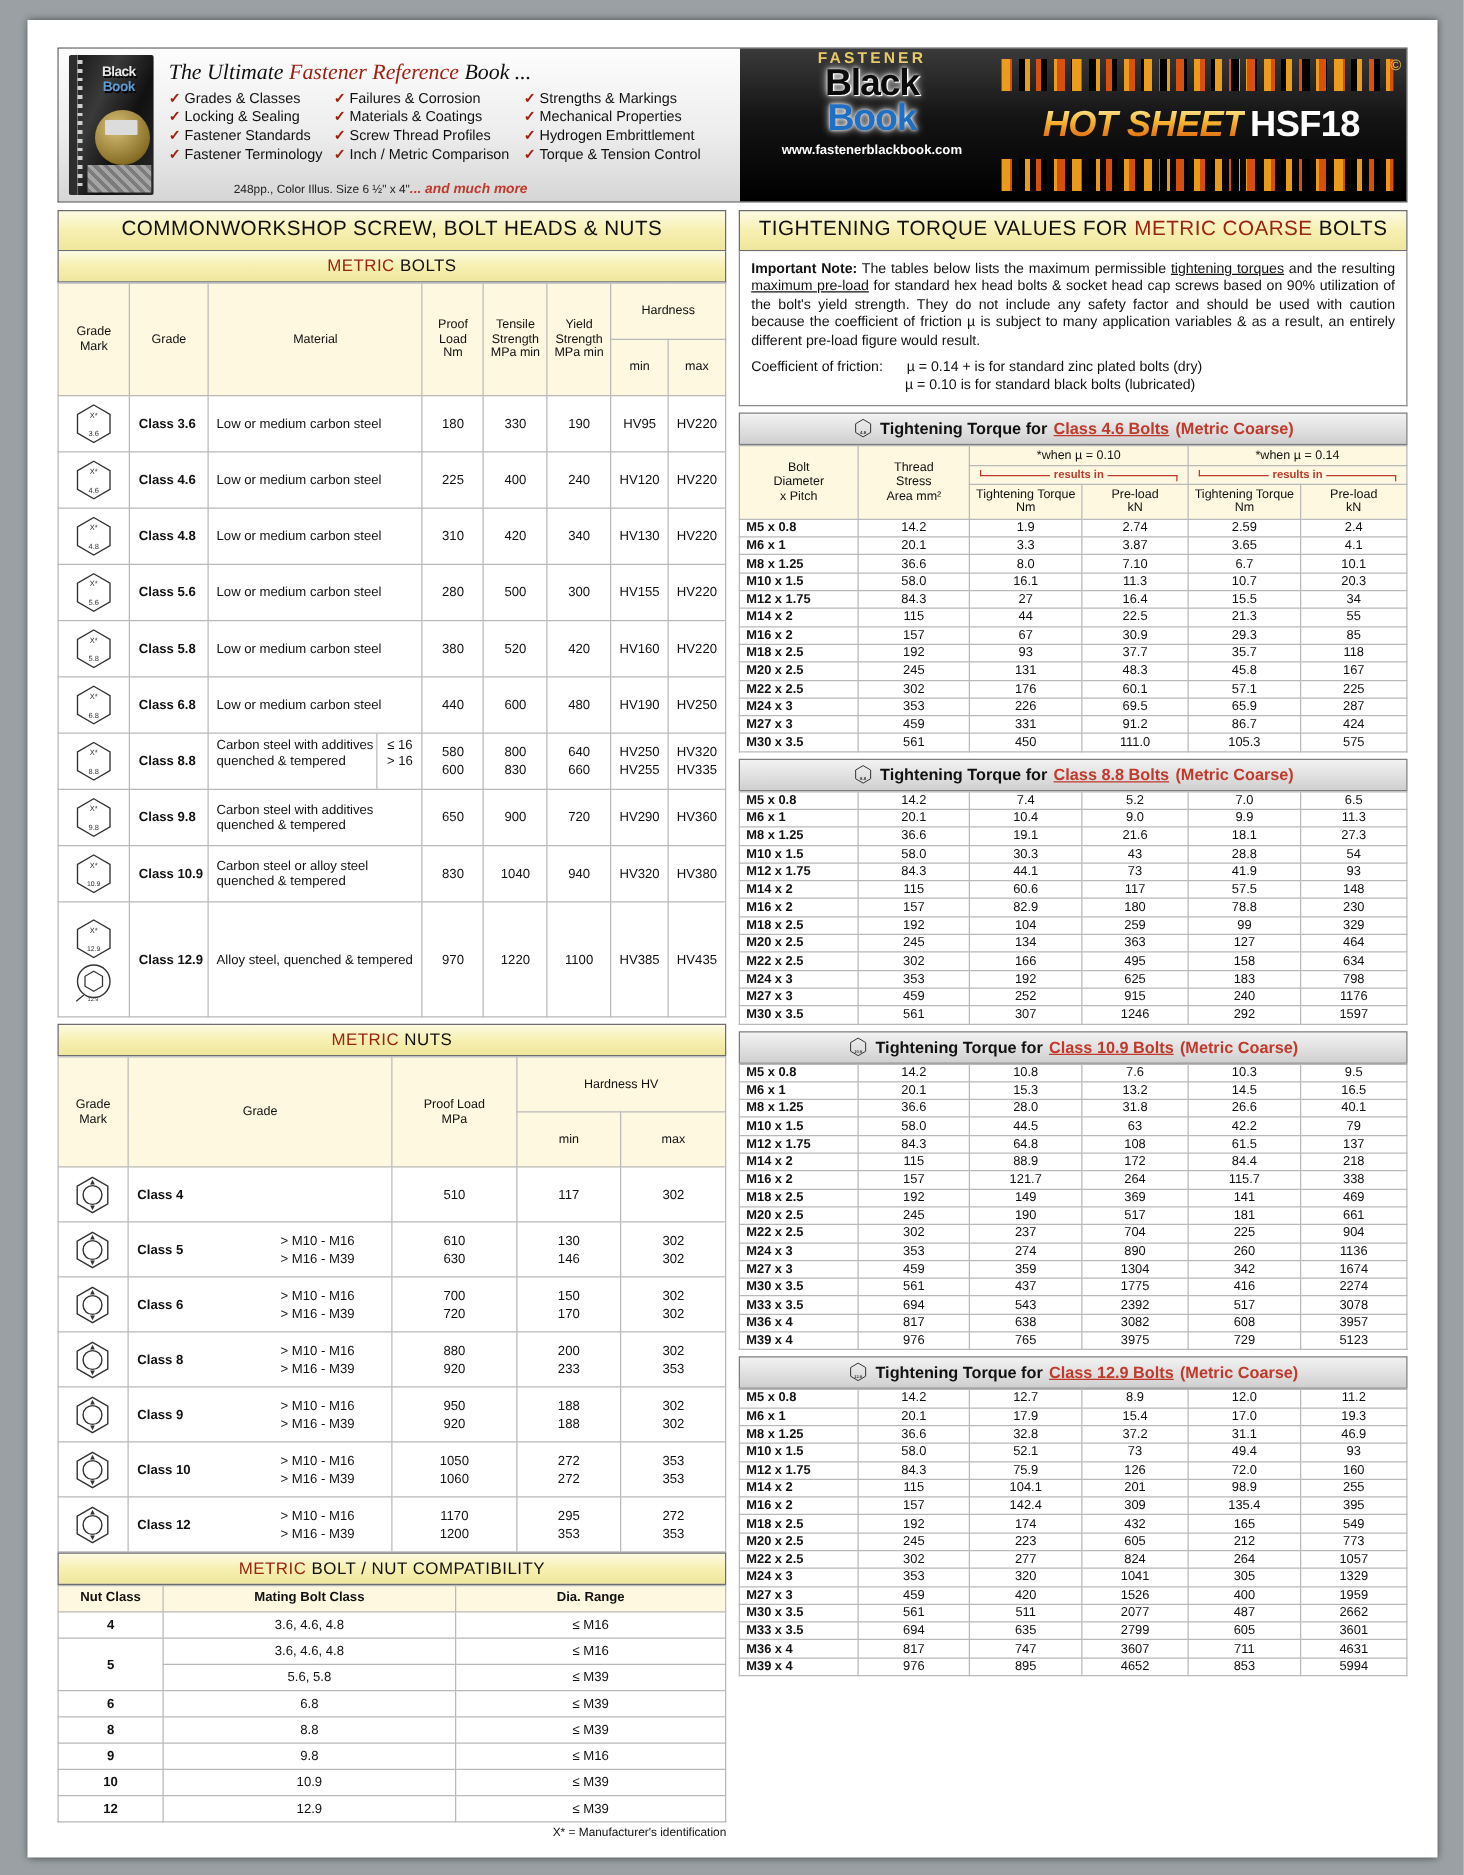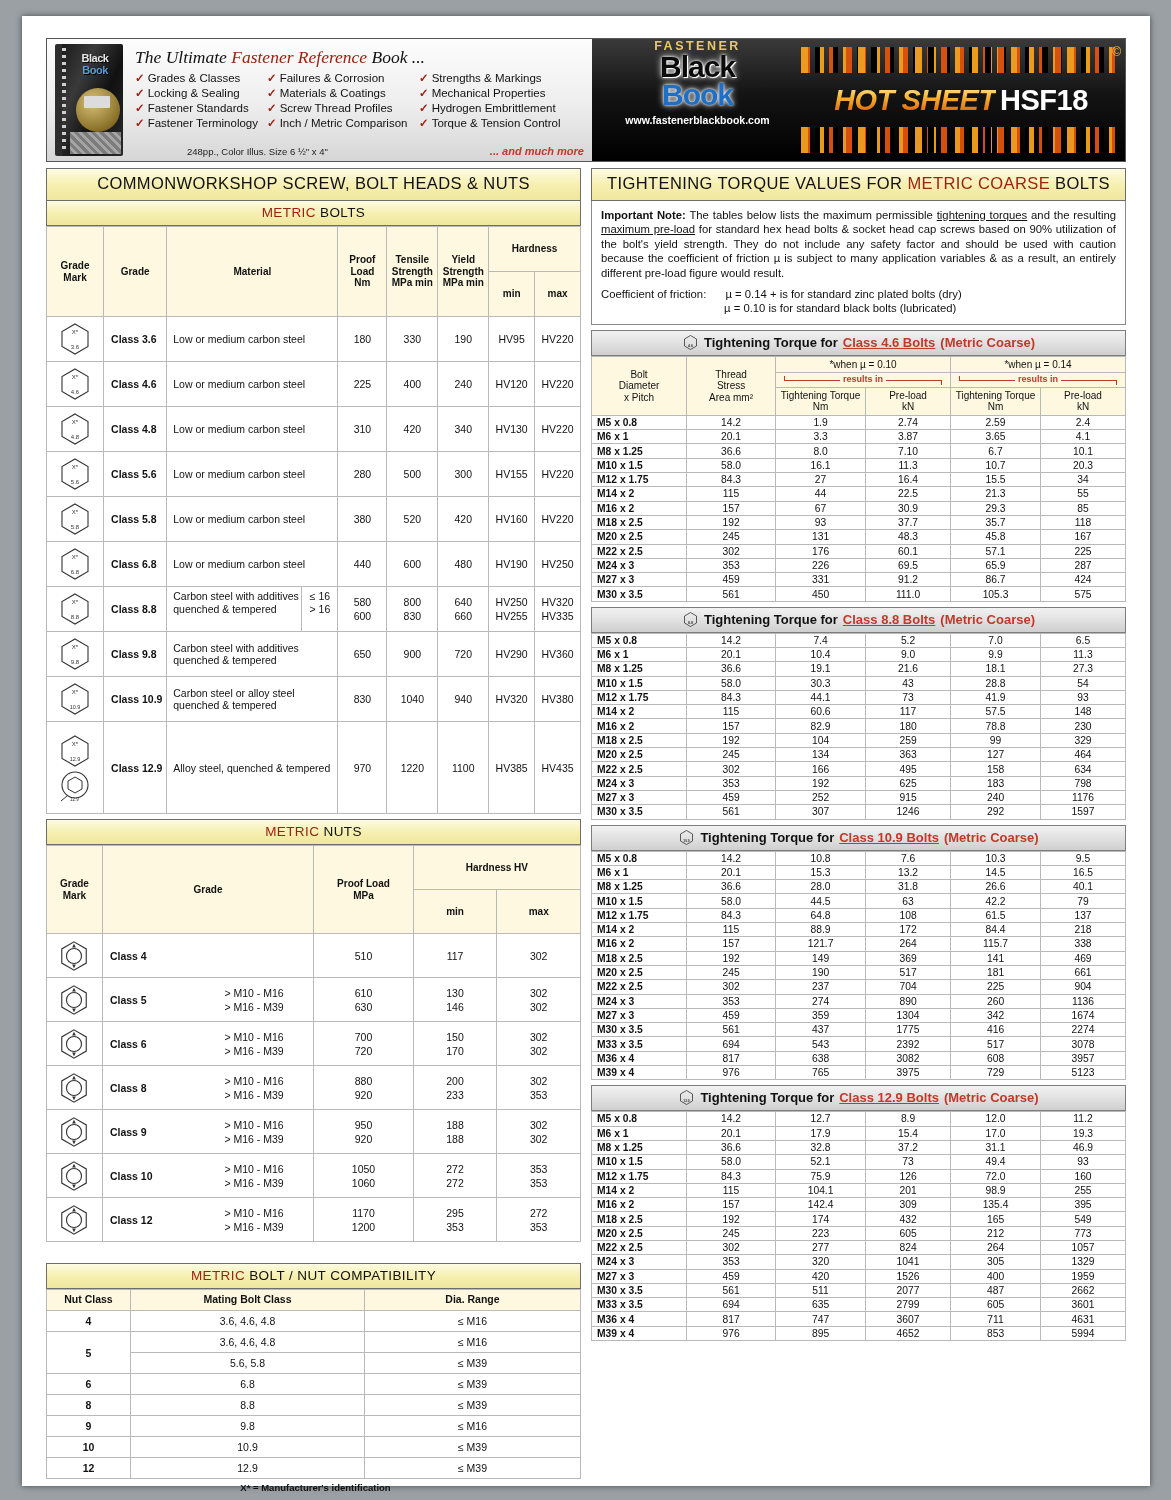--- a/index.html
+++ b/index.html
@@ -44,21 +44,21 @@
      background:#dcdcdc; border-radius:1px; }
   .bookimg .btm { position:absolute; left:8px; bottom:2px; right:2px; height:22px;
      background:repeating-linear-gradient(45deg,#8d8d8d 0 3px,#bdbdbd 3px 6px); opacity:.85; }
   .hdr-txt { flex:1; padding-left:10px; }
   .slogan { font-family:"Liberation Serif", serif; font-style:italic; font-size:17.5px;
      color:#111; margin:4px 0 3px 2px; }
   .slogan .red { color:#a02010; }
   .feat { display:grid; grid-template-columns:132px 152px auto; row-gap:1px; margin-left:2px; }
   .feat .f { font-size:11.5px; color:#111; white-space:nowrap; }
   .feat .f .tick { color:#a02010; font-weight:bold; margin-right:3px; }
-  .hdr-foot { display:flex; justify-content:space-between; align-items:flex-end;
+  .hdr-foot { display:flex; align-items:flex-end;
      margin:15px 4px 0 2px; }
   .hdr-foot .sz { font-size:9.5px; color:#222; margin-left:52px; }
   .hdr-foot .more { font-size:11px; font-weight:bold; color:#c0392b; font-style:italic; }
 
   .hdr-right { flex:1; background:linear-gradient(180deg,#3a3a3a 0%,#141414 45%,#000 100%);
      display:flex; position:relative; }
   .bbk { flex:0 0 205px; text-align:center; padding-left:6px; }
   .bbk .fst { font-size:12.5px; font-weight:bold; color:#e7c96a; letter-spacing:2.5px; }
   .bbk .bl { font-size:30px; font-weight:bold; color:#0b0b0b; line-height:28px;
      letter-spacing:-1px; text-shadow:0 0 7px #fff, 0 0 3px #fff, 1px 1px 0 #fff; }
@@ -89,35 +89,35 @@
     background:linear-gradient(180deg,#fdfbe2 0%,#f6efb0 52%,#efe79d 100%);
     border:1px solid #6d6d6d; text-align:center;
     font-size:16.5px; letter-spacing:.4px; color:#111; padding:5px 0 7px;
     font-family:"Liberation Sans", sans-serif;
   }
   .band .red { color:#9b2313; }
   .band.sm { font-size:13.5px; padding:4px 0 5px; }
 
   table { border-collapse:collapse; width:100%; font-size:10.5px; color:#111; }
   td, th { border:1px solid #b9b9b9; padding:2px 3px; text-align:center; font-weight:normal; }
-  .thead td { background:#fdf8df; font-size:10px; line-height:11.5px; padding:3px 2px;font-weight:bold; }
+  .thead td { background:#fdf8df; font-size:10px; line-height:11.5px; padding:3px 2px; }
   .bolts td { height:45px; }
   .matcell { text-align:left; padding-left:6px; font-size:10.5px; line-height:12px; }
   .gradecell { text-align:left; padding-left:7px; font-weight:bold; font-size:10.5px; }
   .mark { width:56px; }
   .hexwrap { display:flex; flex-direction:column; align-items:center; justify-content:center; }
   svg.hex { display:block; }
 
   .nuts td { height:44px; }
   .nuts .gradecol { text-align:left; padding-left:7px; font-weight:bold; }
   .twoline { line-height:14px; }
 
   .compat td { height:21px; font-size:10.5px; }
   .compat .nc { font-weight:bold; }
-  .note-x { font-size:9.5px; text-align:center; padding:3px 0 2px 4px; color:#111;font-weight:bold; }
+  .note-x { font-size:9.5px; text-align:right; padding:3px 0 2px 4px; color:#111; }
 
   
   .impbox { border:1px solid #8a8a8a; border-top:none; padding:7px 9px 8px; background:#fff;
      font-size:11.3px; line-height:14.4px; color:#111; text-align:justify; }
   .impbox b { font-weight:bold; }
   .impbox u { text-decoration:underline; }
   .cof { margin-top:7px; text-align:left; }
   .cof .r2 { margin-left:123px; }
 
   .tt-band {
@@ -614,21 +614,21 @@
           <td class="twoline" style="white-space:pre-line">1170
 1200</td>
           <td class="twoline" style="white-space:pre-line">295
 353</td>
           <td class="twoline" style="white-space:pre-line">272
 353</td>
         </tr>
       </tbody>
           </table>
 
-      <div class="band sm" style="margin-top:21px"><span class="red">METRIC</span><span> BOLT / NUT COMPATIBILITY</span></div>
+      <div class="band sm" style="margin-top:0"><span class="red">METRIC</span><span> BOLT / NUT COMPATIBILITY</span></div>
 
       <table class="compat">
         <tbody>
               <tr class="thead">
           <td style="width:84px;font-weight:bold">Nut Class</td>
           <td style="width:234px;font-weight:bold">Mating Bolt Class</td>
           <td style="font-weight:bold">Dia. Range</td>
         </tr>
         <tr>
           <td class="nc">4</td>

